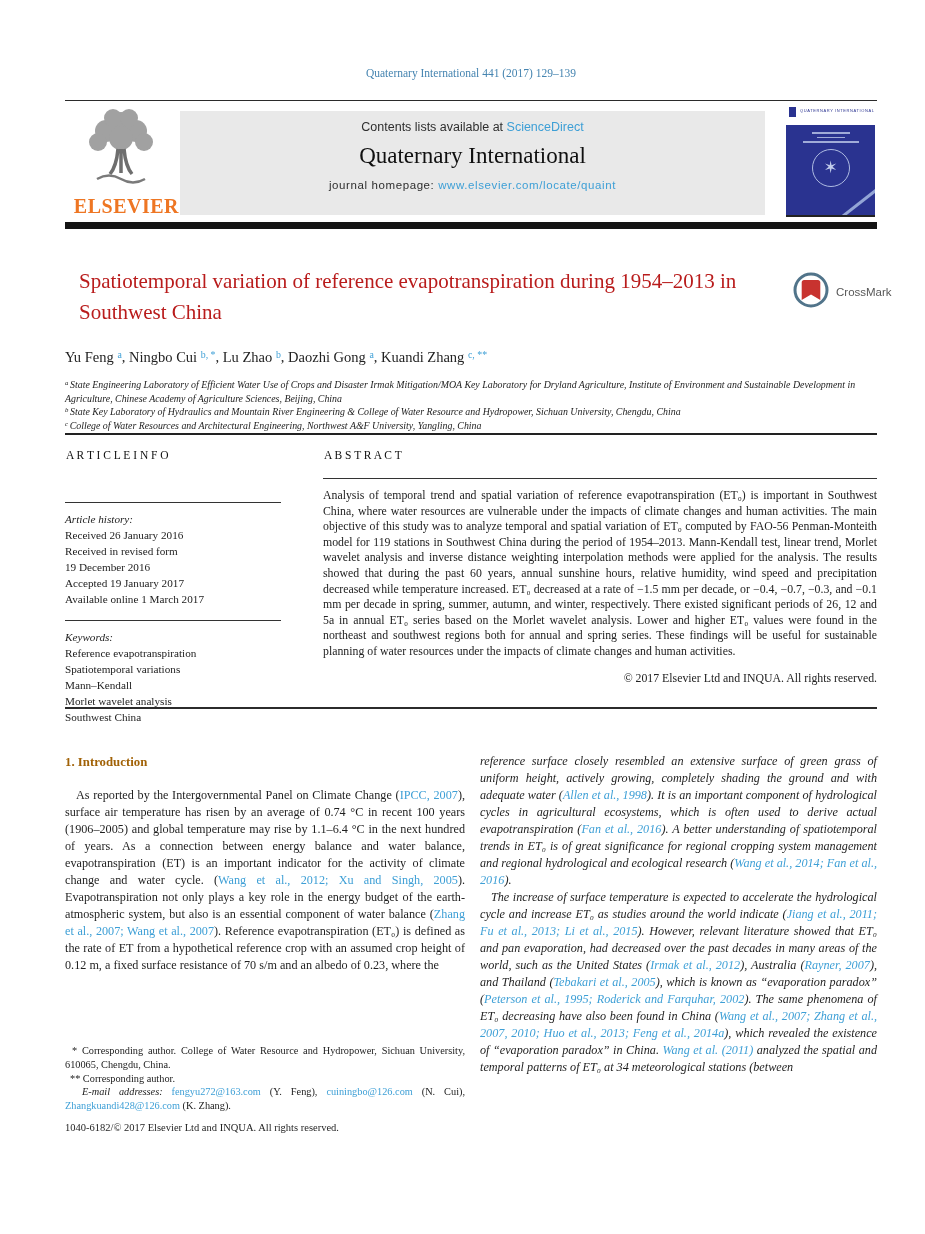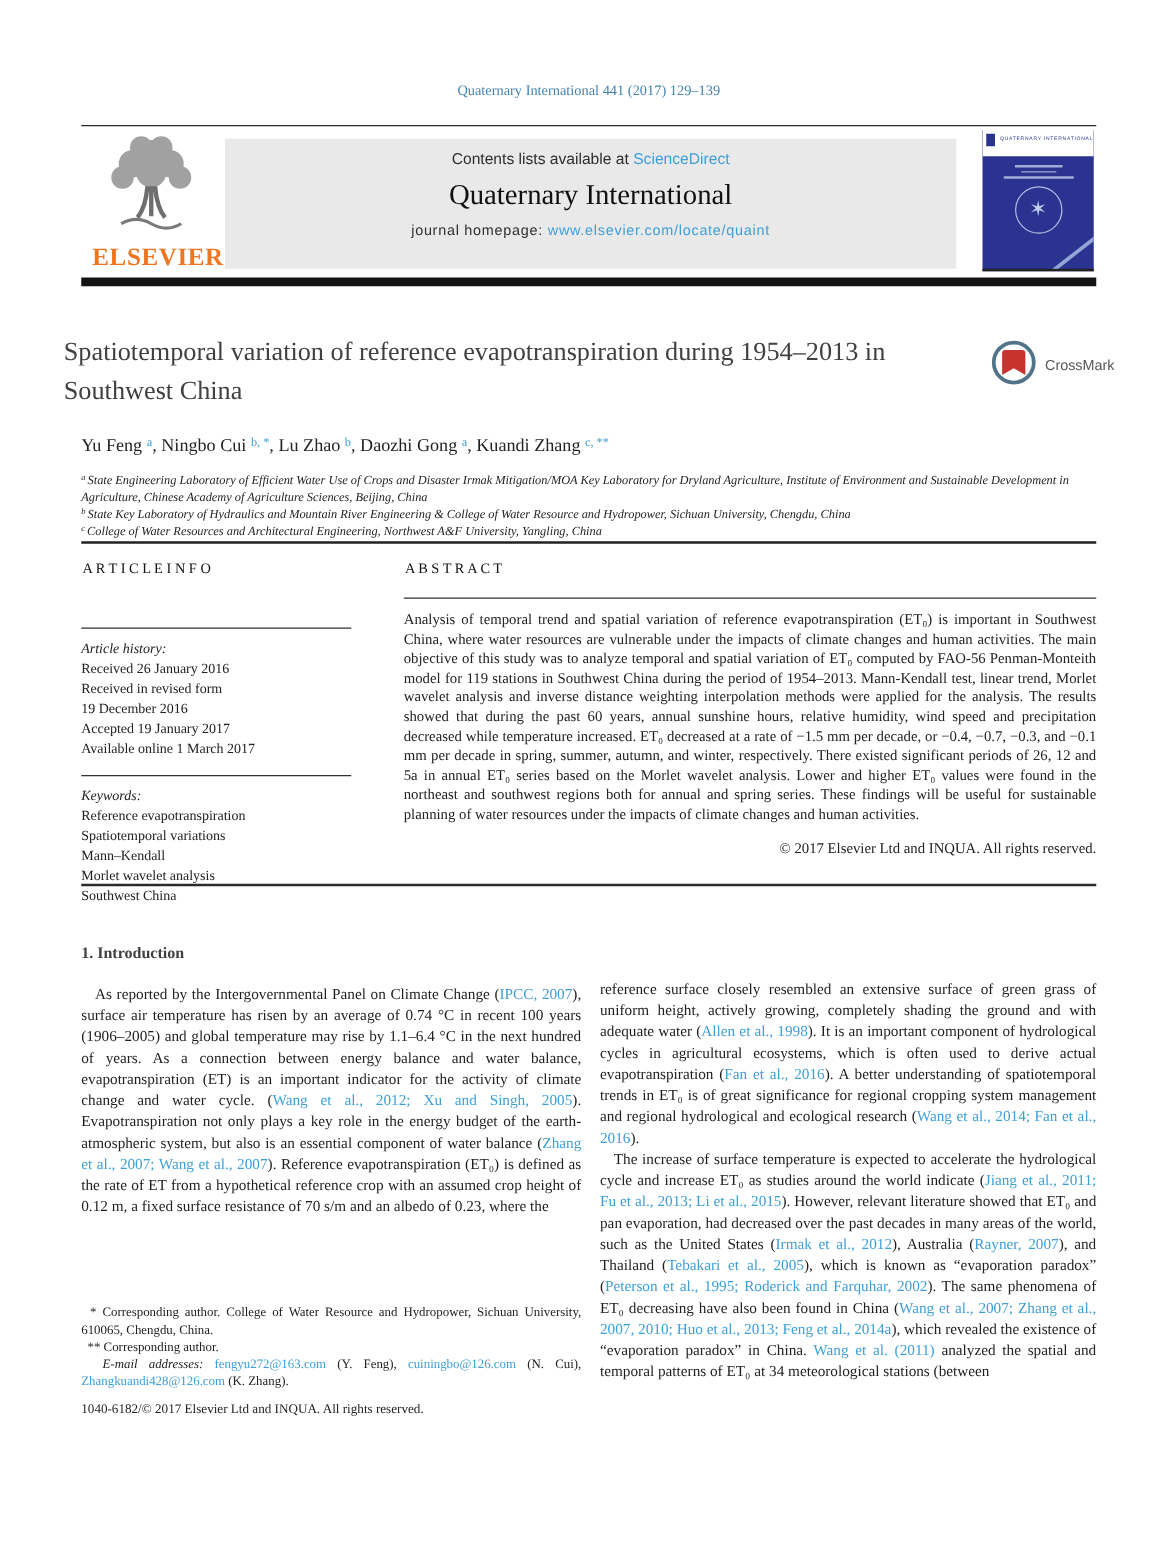--- a/index.html
+++ b/index.html
@@ -36,21 +36,21 @@
   .cover-lines i:nth-child(2){width:28px;}
   .cover-lines i:nth-child(3){width:56px;}
   .cover-emblem{width:36px;height:36px;border:1px solid #aebbe2;border-radius:50%;
                 margin:6px auto 0;display:flex;align-items:center;justify-content:center;}
   .cover-star{color:#c2cdeb;font-size:17px;line-height:1;}
   .cover-stripe{position:absolute;right:-12px;bottom:10px;width:56px;height:3px;background:#93a5d6;
                 transform:rotate(-38deg);}
 
   .bar{position:absolute;left:65px;top:222px;width:812px;height:7px;background:#141414;}
 
-  .title{position:absolute;left:51px;top:266px;width:716px;font-size:21px;line-height:31px;color:#404040;}
+  .title{position:absolute;left:79px;top:266px;width:716px;font-size:21px;line-height:31px;color:#b91c1c;}
   .crossmark{position:absolute;left:791px;top:270px;width:130px;display:flex;align-items:center;gap:5px;}
   .crossmark-label{font-family:"Liberation Sans",sans-serif;font-size:11.5px;color:#575757;}
 
   .authors{position:absolute;left:65px;top:349px;width:760px;font-size:14.5px;color:#222;}
   .affils{position:absolute;left:65px;top:378px;width:812px;font-size:9.9px;line-height:13px;
           font-style:italic;color:#222;}
   .affil{margin:0;}
 
   .info-toprule{position:absolute;left:65px;top:433px;width:812px;height:2px;background:#222;}
   .blk-h{position:absolute;top:449px;font-size:11.5px;color:#111;}
@@ -60,22 +60,22 @@
   .inrule{border-top:1px solid #333;height:0;margin:0 0 8px 0;}
   .artinfo .lbl{font-style:italic;}
   .artinfo .sect-gap{height:13px;}
   .abstract{position:absolute;left:323px;top:478px;width:554px;font-size:11.8px;line-height:15.6px;color:#222;}
   .abstract .inrule{margin-bottom:9px;}
   .abstract-text{text-align:justify;}
   .abstract-copy{text-align:right;margin-top:11px;}
   .info-botrule{position:absolute;left:65px;top:707px;width:812px;height:1.5px;background:#2b2b2b;}
 
   .col-left{position:absolute;left:65px;top:753px;width:400px;}
-  .col-right{position:absolute;left:480px;top:783px;width:397px;}
-  .sec-h{font-size:12.8px;font-weight:bold;margin:2px 0 17px 0;color:#404040;font-family:Liberation Serif, serif;}
+  .col-right{position:absolute;left:480px;top:753px;width:397px;font-style:italic;}
+  .sec-h{font-size:12.8px;font-weight:bold;margin:2px 0 17px 0;color:#a16207;font-family:Liberation Serif, serif;}
   .par{font-size:12.2px;line-height:17px;text-align:justify;color:#1e1e1e;margin:0;}
   .ind{text-indent:11px;}
 
   .fnotes{position:absolute;left:65px;top:1044px;width:400px;font-size:10.3px;line-height:13.8px;color:#222;}
   .fn1{text-indent:7px;text-align:justify;}
   .fn2{text-indent:5px;}
   .fn3{text-indent:17px;text-align:justify;}
   .doiblock{position:absolute;left:65px;top:1120px;width:430px;font-size:10.5px;line-height:15px;}
 </style>
 </head>

